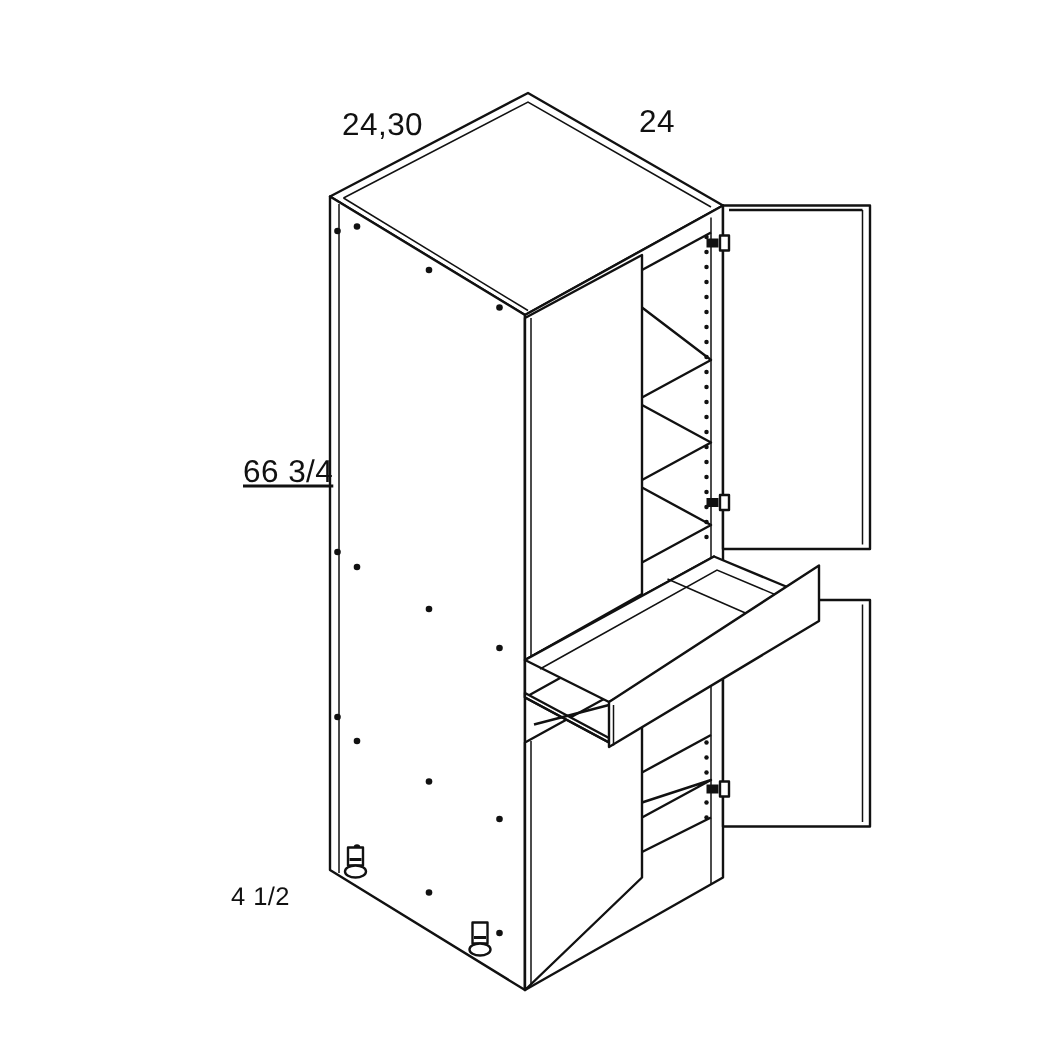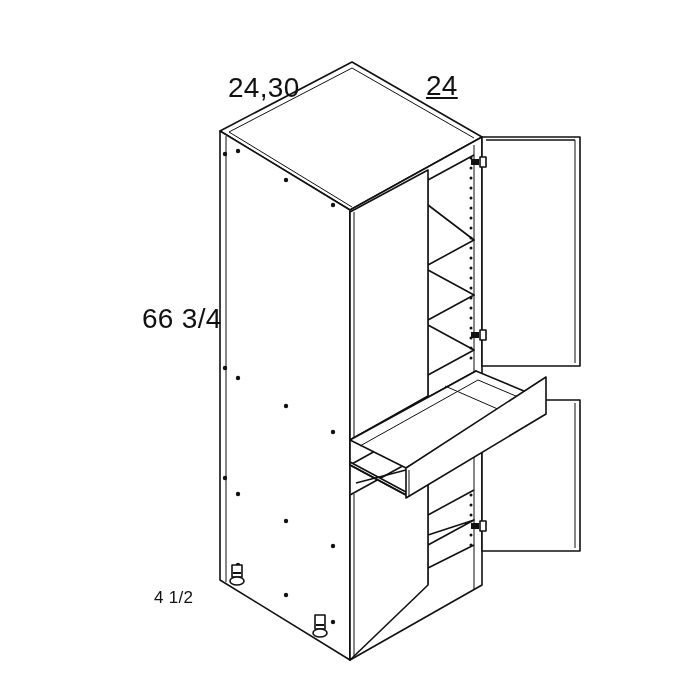--- a/index.html
+++ b/index.html
@@ -1,17 +1,17 @@
 <!DOCTYPE html>
 <html><head>
 <meta charset="utf-8">
 <style>
   html, body { margin:0; padding:0; background:#ffffff; }
   body { width:700px; height:700px; position:relative; overflow:hidden; font-family:"Liberation Sans", sans-serif; }
-  .dim { position:absolute; font-size:28px; color:#111; letter-spacing:0.3px; }
+  .dim { position:absolute; font-size:21px; color:#111; letter-spacing:0.3px; }
   svg { position:absolute; left:0; top:0; }
   .l { stroke:#111; stroke-width:1.6; fill:none; stroke-linejoin:round; }
   .t { stroke:#111; stroke-width:1; fill:none; }
   .w { fill:#fff; stroke:#111; stroke-width:1.6; stroke-linejoin:round; }
   .dot { fill:#111; }
 </style>
 </head>
 <body>
 
 <svg width="700" height="700" viewBox="0 0 700 700">
@@ -136,15 +136,15 @@
     <polyline class="t" points="360,446 478,380 530,402"></polyline>
     <polygon class="w" points="350,465 406,495 406,492 350,462"></polygon>
     <line class="l" x1="350" y1="465" x2="406" y2="495"></line>
     <polygon class="w" points="406,468 546,377 546,414 406,498"></polygon>
     <line class="t" x1="409" y1="470" x2="409" y2="497"></line>
     <polyline class="l" points="356,483 406,470"></polyline>
   </g>
 </svg>
 
 <div class="dim" style="left:228px; top:72px;">24,30</div>
-<div class="dim" style="left:426px; top:70px;text-decoration:underline;">24</div>
-<div class="dim" style="left:142px; top:303px;">66 3/4</div>
+<div class="dim" style="left:426px; top:70px;">24</div>
+<div class="dim" style="left:162px; top:303px;text-decoration:underline;">66 3/4</div>
 <div class="dim" style="left:154px; top:571px; font-size:17px;margin-top:17px;">4 1/2</div>
 
 </body></html>

